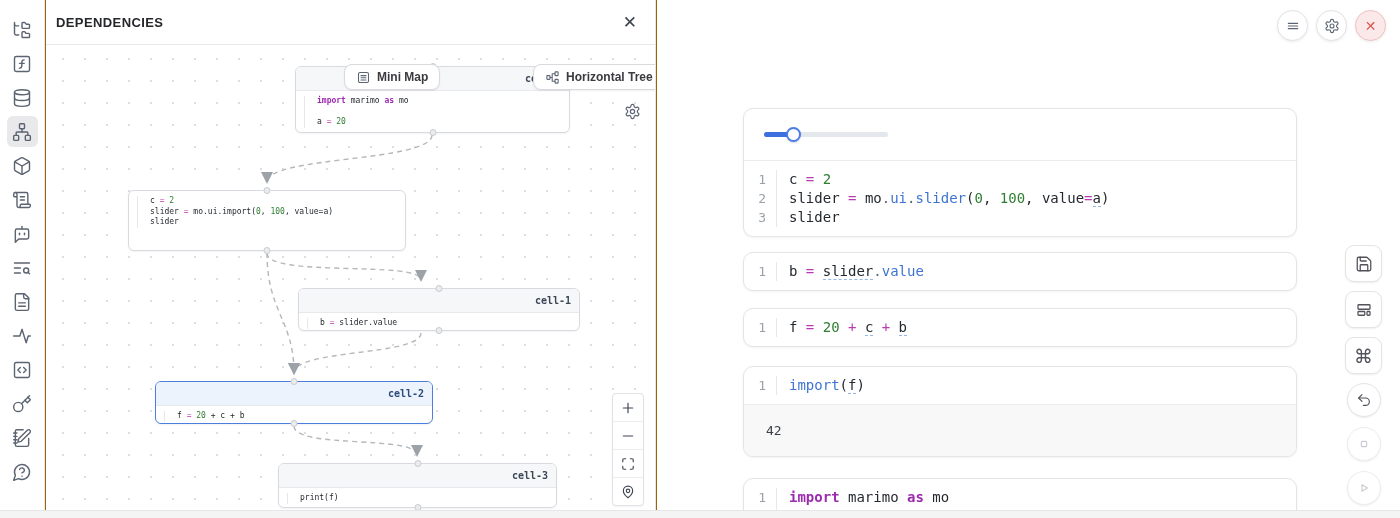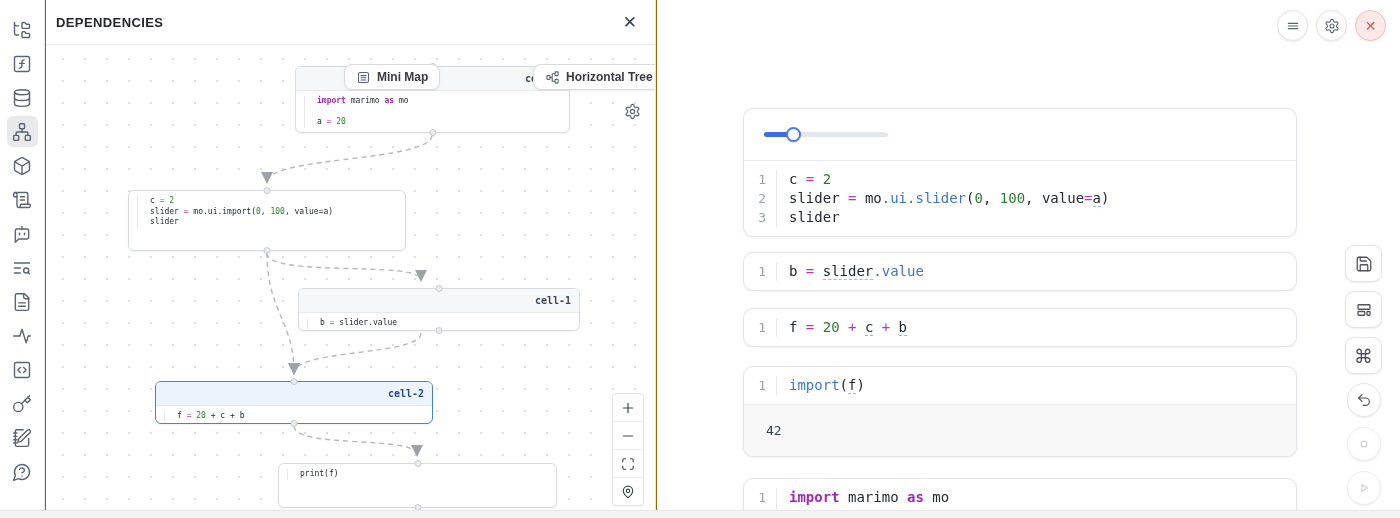--- a/index.html
+++ b/index.html
@@ -290,20 +290,21 @@
       </div>
       <div class="gnode selected" style="left:109px;top:335px;width:278px;height:43px">
         <div class="ghead">cell-2</div>
         <div class="gbody">
             <div class="code-row">
               <span class="code-line"><span class="tk-v">f </span><span class="tk-op">= </span><span class="tk-num">20</span><span class="tk-v"> + c + b</span></span>
             </div>
           </div>
       </div>
       <div class="gnode" style="left:232px;top:417px;width:279px;height:45px">
+        <div class="ghead">cell-3</div>
         <div class="gbody">
             <div class="code-row">
               <span class="code-line"><span class="tk-v">print(f)</span></span>
             </div>
           </div>
       </div>
 
       <div class="view-btn" style="left:298px;top:18px">
         <svg viewBox="0 0 24 24">
             <rect class="st" x="4" y="4" width="16" height="16" rx="2.5" stroke-width="2"></rect>

